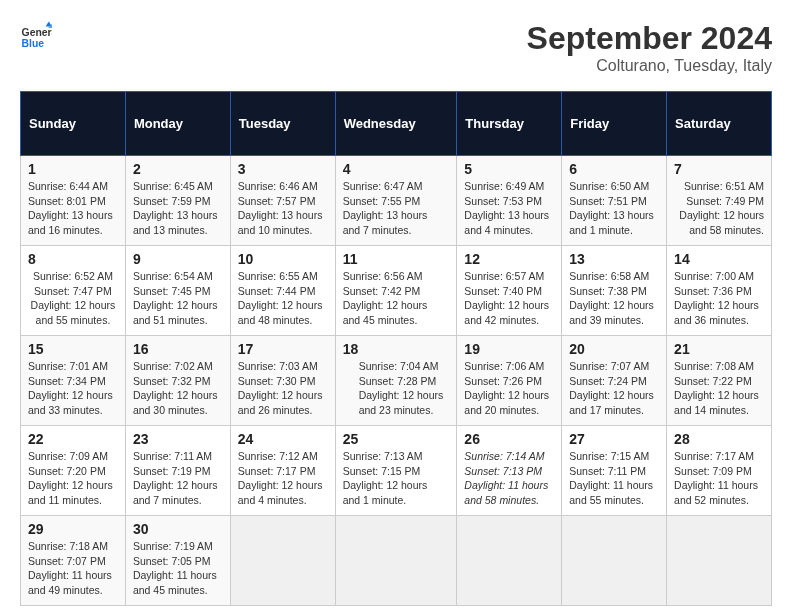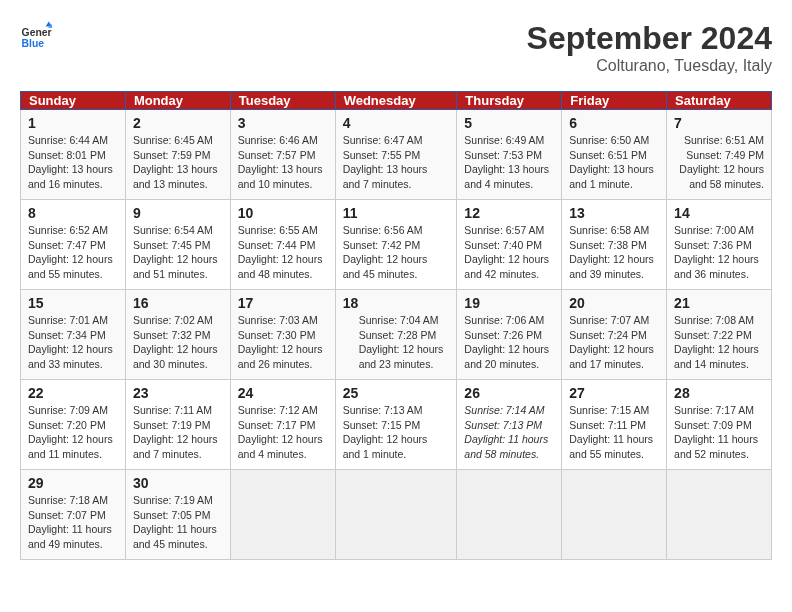--- a/index.html
+++ b/index.html
@@ -36,24 +36,24 @@
     .location-title {
       font-size: 16px;
       color: #555;
     }
     table {
       width: 100%;
       border-collapse: collapse;
       font-size: 11px;
     }
     thead tr th {
-      background-color: #b91c1c;
+      background-color: #0f172a;
       color: #fff;
       text-align: left;
-      padding: 1px 8px;
+      padding: 24px 8px;
       font-size: 13px;
       font-weight: bold;
       border: 1px solid #2a5aaa;
     }
     tbody tr td {
       vertical-align: top;
       padding: 5px 7px;
       border: 1px solid #ccc;
       min-height: 80px;
       height: 90px;
@@ -141,36 +141,36 @@
         <td>
           <span class="day-number">5</span>
           <div class="day-info" style="white-space: pre-line;">Sunrise: 6:49 AM
 Sunset: 7:53 PM
 Daylight: 13 hours
 and 4 minutes.</div>
         </td>
         <td>
           <span class="day-number">6</span>
           <div class="day-info" style="white-space: pre-line;">Sunrise: 6:50 AM
-Sunset: 6:51 PM
+Sunset: 7:51 PM
 Daylight: 13 hours
 and 1 minute.</div>
         </td>
         <td>
           <span class="day-number">7</span>
           <div class="day-info" style="white-space: pre-line; text-align: right;">Sunrise: 6:51 AM
 Sunset: 7:49 PM
 Daylight: 12 hours
 and 58 minutes.</div>
         </td>
       </tr>
       <tr>
         <td>
           <span class="day-number">8</span>
-          <div class="day-info" style="white-space: pre-line;">Sunrise: 6:52 AM
+          <div class="day-info" style="white-space: pre-line; text-align: center;">Sunrise: 6:52 AM
 Sunset: 7:47 PM
 Daylight: 12 hours
 and 55 minutes.</div>
         </td>
         <td>
           <span class="day-number">9</span>
           <div class="day-info" style="white-space: pre-line;">Sunrise: 6:54 AM
 Sunset: 7:45 PM
 Daylight: 12 hours
 and 51 minutes.</div>

